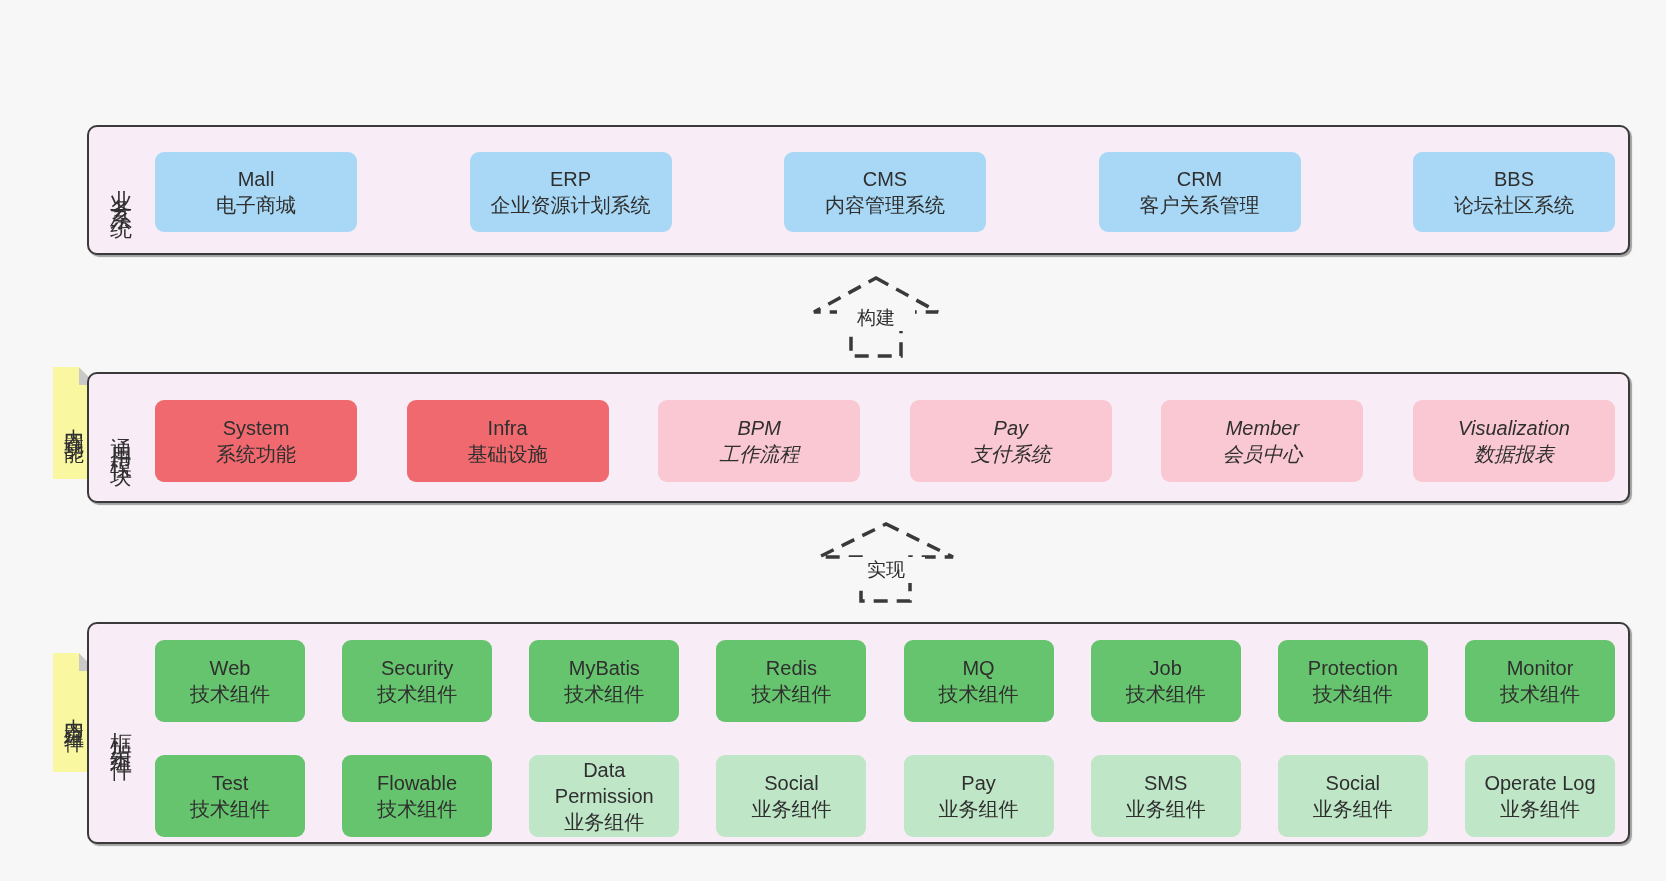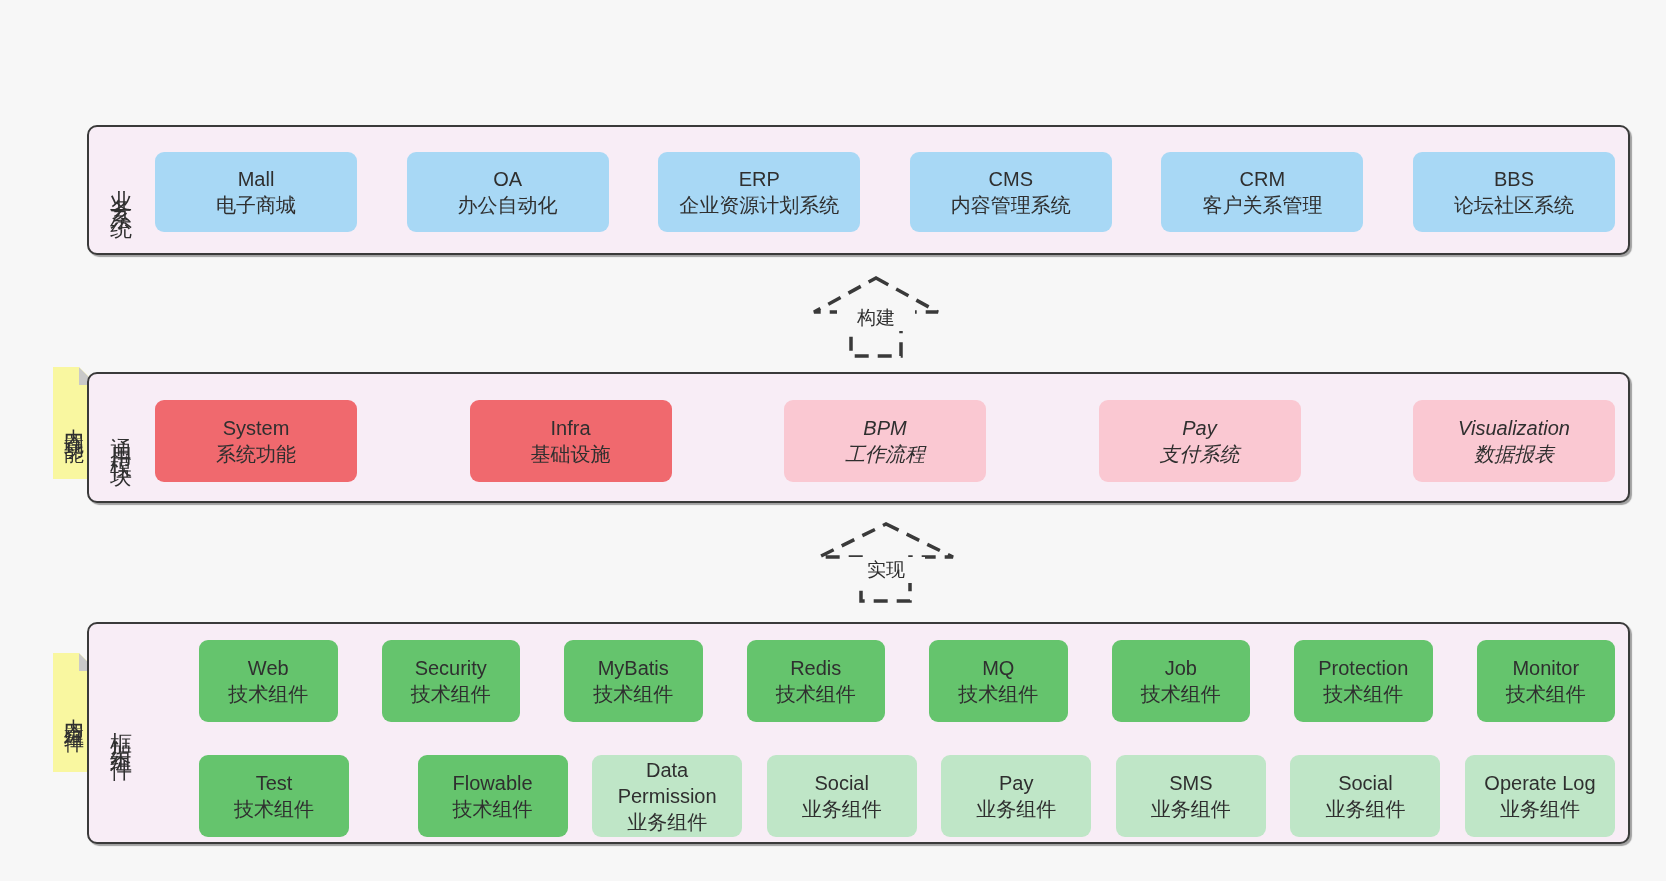--- a/index.html
+++ b/index.html
@@ -53,21 +53,21 @@
     text-align:center;
     color:#2f2f2f; font-size:20px; line-height:26px;
     padding:2px 8px; box-sizing:border-box;
   }
   .band-wide .box { width:202px;text-align:right; }
   .band-grid .box { width:150px; padding:2px 6px; }
 
   .c-blue       { background: var(--c-blue,       #a8d8f5); }
   .c-red        { background: var(--c-red,        #f0696e); }
   .c-pink       { background: var(--c-pink,       #fac8d2); font-style: italic; }
-  .c-green      { background: var(--c-green,      #65c46d); margin-left: 44px; }
+  .c-green      { background: var(--c-green,      #65c46d); }
   .c-lightgreen { background: var(--c-lightgreen, #bfe6c7); }
 
   
   .sticky {
     position:absolute;
     background: var(--c-sticky, #f9f7a0);
     clip-path: polygon(0 0, calc(100% - 18px) 0, 100% 18px, 100% 100%, 0 100%);
     display:flex; align-items:center; justify-content:center;
   }
   #sticky-modules   { left:53px; top:367px; width:44px; height:112px; }
@@ -112,24 +112,20 @@
   <section class="band band-wide" id="band-business">
     <div class="vlabel">
       <span>业务系统</span>
     </div>
     <div class="boxes">
         <div class="box c-blue">
           <div class="box-title">Mall</div>
           <div class="box-subtitle">电子商城</div>
         </div>
         <div class="box c-blue">
-          <div class="box-title">OA</div>
-          <div class="box-subtitle">办公自动化</div>
-        </div>
-        <div class="box c-blue">
           <div class="box-title">ERP</div>
           <div class="box-subtitle">企业资源计划系统</div>
         </div>
         <div class="box c-blue">
           <div class="box-title">CMS</div>
           <div class="box-subtitle">内容管理系统</div>
         </div>
         <div class="box c-blue">
           <div class="box-title">CRM</div>
           <div class="box-subtitle">客户关系管理</div>
@@ -163,20 +159,24 @@
         </div>
         <div class="box c-pink">
           <div class="box-title">BPM</div>
           <div class="box-subtitle">工作流程</div>
         </div>
         <div class="box c-pink">
           <div class="box-title">Pay</div>
           <div class="box-subtitle">支付系统</div>
         </div>
         <div class="box c-pink">
+          <div class="box-title">Member</div>
+          <div class="box-subtitle">会员中心</div>
+        </div>
+        <div class="box c-pink">
           <div class="box-title">Visualization</div>
           <div class="box-subtitle">数据报表</div>
         </div>
       </div>
   </section>
 
   <div class="arrow" id="arrow-implement">
     <svg width="140" height="81" viewBox="0 0 140 81">
       <polygon points="70,2 137,35 94,35 94,79 45,79 45,35 3,35" fill="none" stroke="#3a3a3a" stroke-width="3.5" stroke-dasharray="14 9" stroke-linejoin="miter"></polygon>
     </svg>

